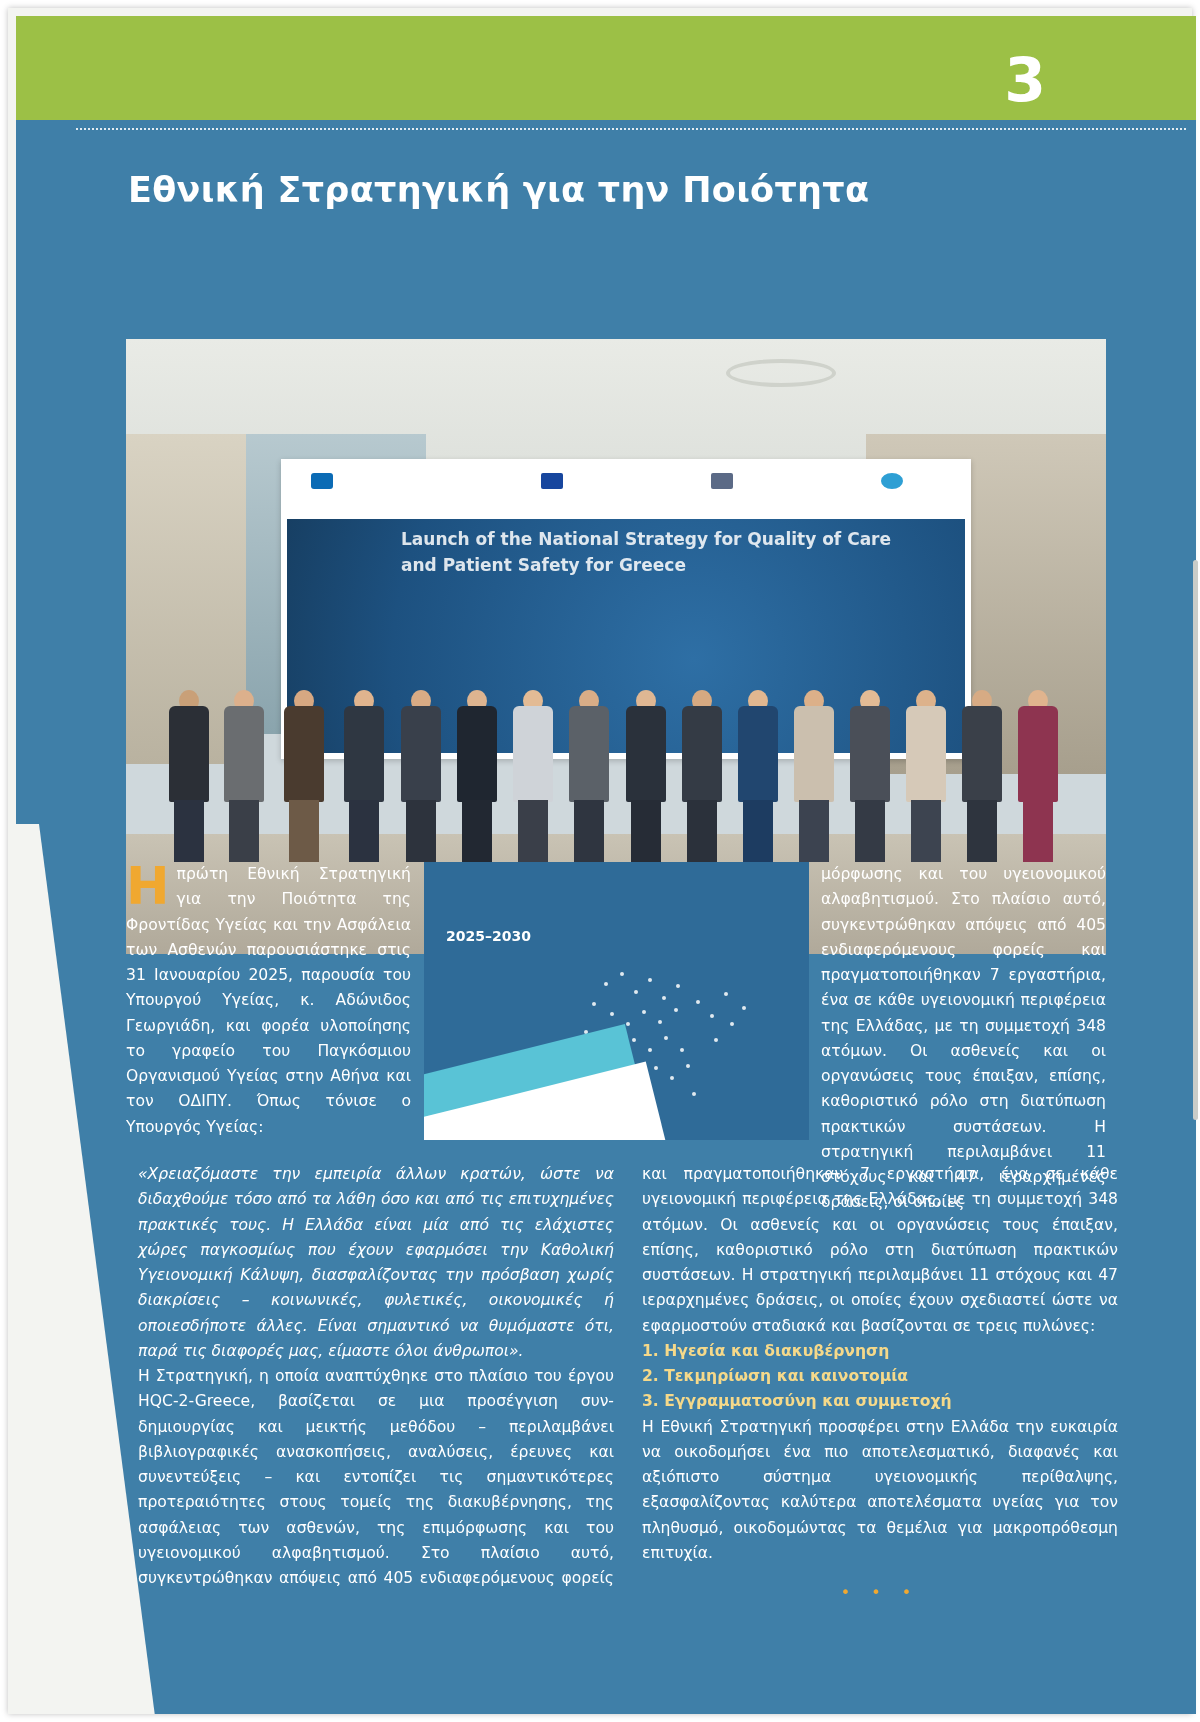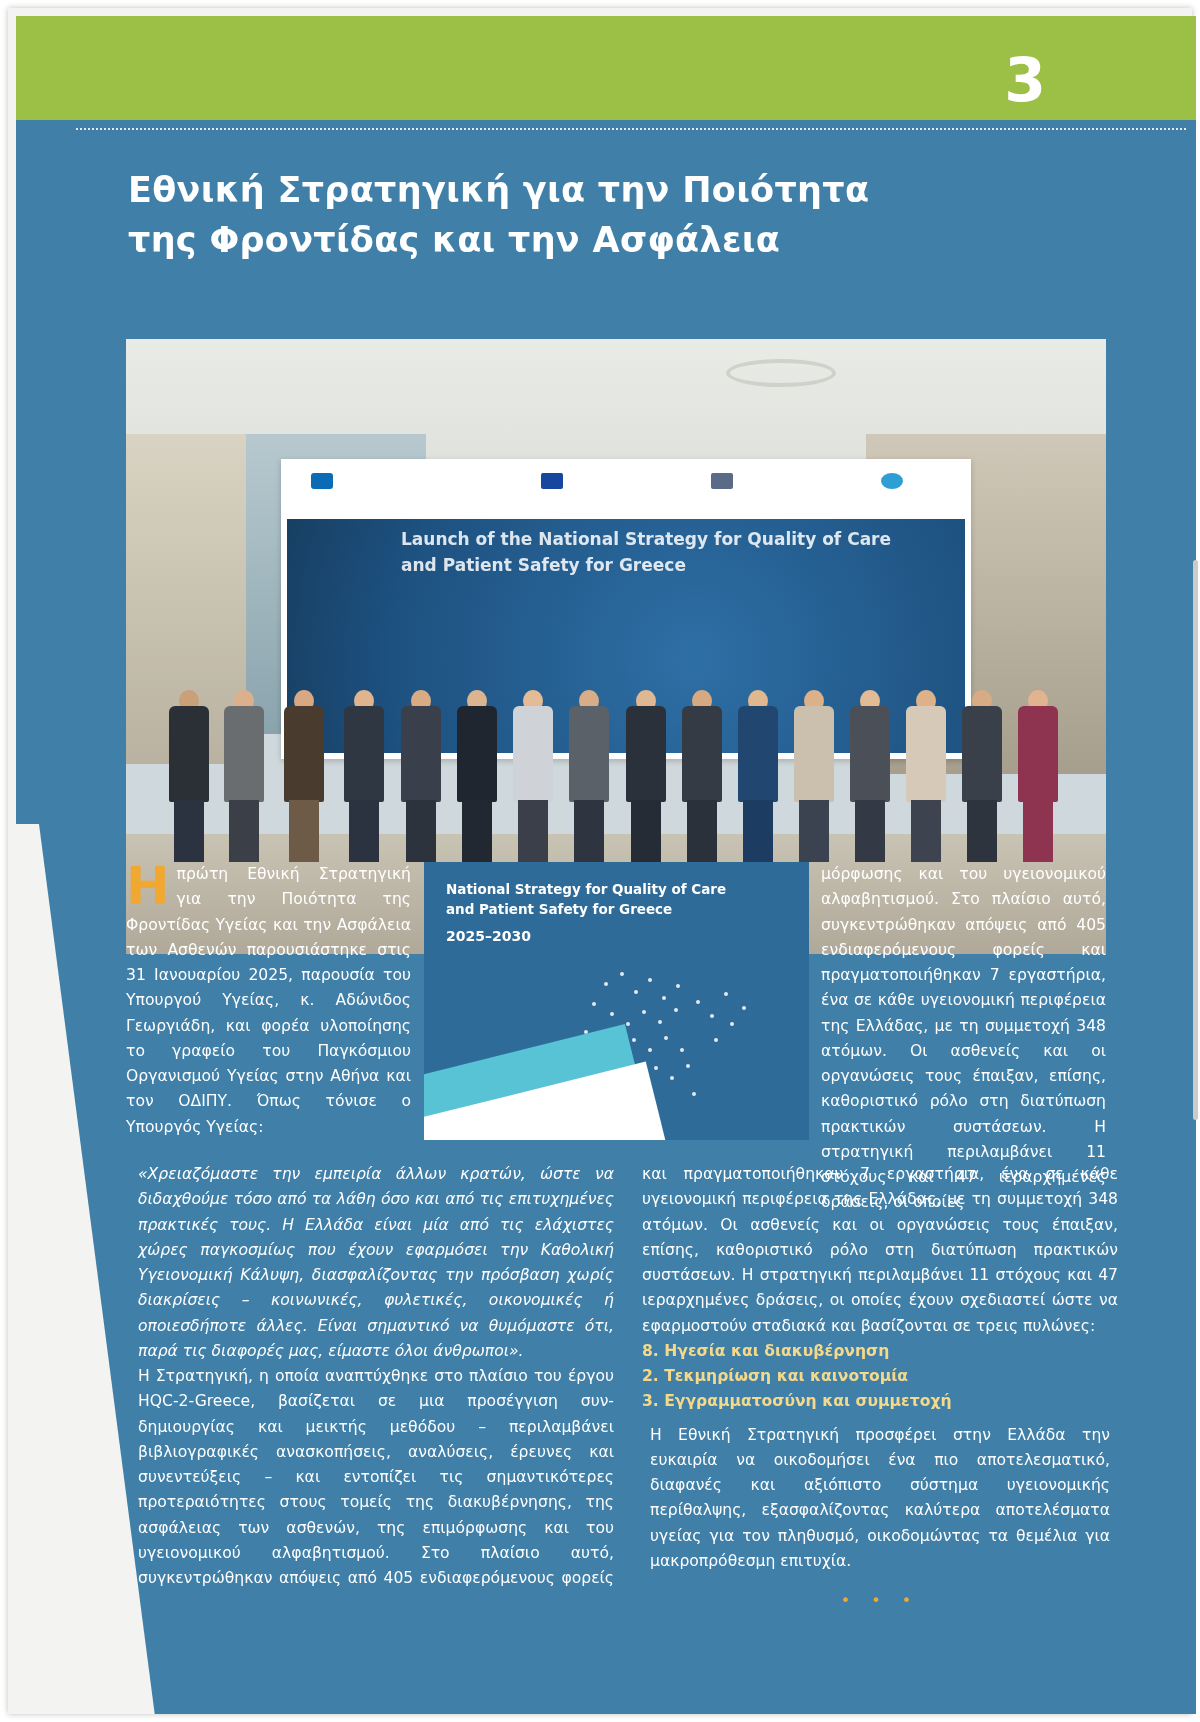--- a/index.html
+++ b/index.html
@@ -225,21 +225,20 @@
 <div id="page">
   <div id="sheet">
     <div id="blue">
 
       <div id="greenband"></div>
       <div id="dotrule"></div>
       <div id="pagenum">3</div>
 
       <div id="headline">
         <div>Εθνική Στρατηγική για την Ποιότητα</div>
-        <div>της Φροντίδας και την Ασφάλεια</div>
       </div>
 
       <div id="hero">
         <div class="hero-ceiling">
           <div class="hero-ceil-ring"></div>
         </div>
         <div class="hero-wallL"></div>
         <div class="hero-glass"></div>
         <div class="hero-wallR"></div>
 
@@ -392,37 +391,36 @@
               <span style="left:188px;top:234px"></span>
             <span style="left:204px;top:244px"></span>
               <span style="left:220px;top:232px"></span>
             <span style="left:290px;top:176px"></span>
               <span style="left:306px;top:160px"></span>
             <span style="left:318px;top:144px"></span>
               <span style="left:268px;top:230px"></span>
           </div>
           <div class="cover-wedge"></div>
           <div class="cover-wedge2"></div>
-          <div class="cover-title">National Strategy for Quality of Care and Patient Safety for Greece</div>
           <div class="cover-years">2025–2030</div>
         </div>
 
         <div id="colright" class="col-text">
           <span>μόρφωσης και του υγειονομικού αλφαβητισμού. Στο πλαίσιο αυτό, συγκεντρώθηκαν απόψεις από 405 ενδιαφερόμενους φορείς και πραγματοποιήθηκαν 7 εργαστήρια, ένα σε κάθε υγειονομική περιφέρεια της Ελλάδας, με τη συμμετοχή 348 ατόμων. Οι ασθενείς και οι οργανώσεις τους έπαιξαν, επίσης, καθοριστικό ρόλο στη διατύπωση πρακτικών συστάσεων. Η στρατηγική περιλαμβάνει 11 στόχους και 47 ιεραρχημένες δράσεις, οι οποίες</span>
         </div>
 
         <div id="fulltext">
           <p class="ital" style="margin:0 0 0 0;">«Χρειαζόμαστε την εμπειρία άλλων κρατών, ώστε να διδαχθούμε τόσο από τα λάθη όσο και από τις επιτυχημένες πρακτικές τους. Η Ελλάδα είναι μία από τις ελάχιστες χώρες παγκοσμίως που έχουν εφαρμόσει την Καθολική Υγειονομική Κάλυψη, διασφαλίζοντας την πρόσβαση χωρίς διακρίσεις – κοινωνικές, φυλετικές, οικονομικές ή οποιεσδήποτε άλλες. Είναι σημαντικό να θυμόμαστε ότι, παρά τις διαφορές μας, είμαστε όλοι άνθρωποι».</p>
           <p style="margin:0;">Η Στρατηγική, η οποία αναπτύχθηκε στο πλαίσιο του έργου HQC-2-Greece, βασίζεται σε μια προσέγγιση συν-δημιουργίας και μεικτής μεθόδου – περιλαμβάνει βιβλιογραφικές ανασκοπήσεις, αναλύσεις, έρευνες και συνεντεύξεις – και εντοπίζει τις σημαντικότερες προτεραιότητες στους τομείς της διακυβέρνησης, της ασφάλειας των ασθενών, της επιμόρφωσης και του υγειονομικού αλφαβητισμού. Στο πλαίσιο αυτό, συγκεντρώθηκαν απόψεις από 405 ενδιαφερόμενους φορείς και πραγματοποιήθηκαν 7 εργαστήρια, ένα σε κάθε υγειονομική περιφέρεια της Ελλάδας, με τη συμμετοχή 348 ατόμων. Οι ασθενείς και οι οργανώσεις τους έπαιξαν, επίσης, καθοριστικό ρόλο στη διατύπωση πρακτικών συστάσεων. Η στρατηγική περιλαμβάνει 11 στόχους και 47 ιεραρχημένες δράσεις, οι οποίες έχουν σχεδιαστεί ώστε να εφαρμοστούν σταδιακά και βασίζονται σε τρεις πυλώνες:</p>
           <ul class="pillars">
-            <li>8. Ηγεσία και διακυβέρνηση</li>
+            <li>1. Ηγεσία και διακυβέρνηση</li>
             <li>2. Τεκμηρίωση και καινοτομία</li>
             <li>3. Εγγραμματοσύνη και συμμετοχή</li>
           </ul>
-          <p style="margin:8px;">Η Εθνική Στρατηγική προσφέρει στην Ελλάδα την ευκαιρία να οικοδομήσει ένα πιο αποτελεσματικό, διαφανές και αξιόπιστο σύστημα υγειονομικής περίθαλψης, εξασφαλίζοντας καλύτερα αποτελέσματα υγείας για τον πληθυσμό, οικοδομώντας τα θεμέλια για μακροπρόθεσμη επιτυχία.</p>
+          <p style="margin:0;">Η Εθνική Στρατηγική προσφέρει στην Ελλάδα την ευκαιρία να οικοδομήσει ένα πιο αποτελεσματικό, διαφανές και αξιόπιστο σύστημα υγειονομικής περίθαλψης, εξασφαλίζοντας καλύτερα αποτελέσματα υγείας για τον πληθυσμό, οικοδομώντας τα θεμέλια για μακροπρόθεσμη επιτυχία.</p>
           <div class="enddots">• • •</div>
         </div>
 
       </div>
 
       <div id="wedge"></div>
     </div>
   </div>
   <div id="scrollsliver"></div>
 </div>

